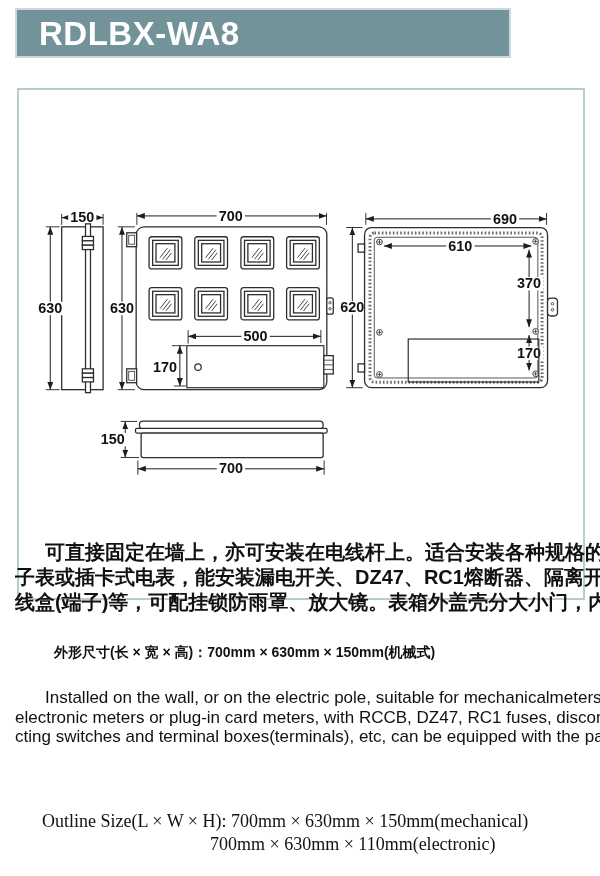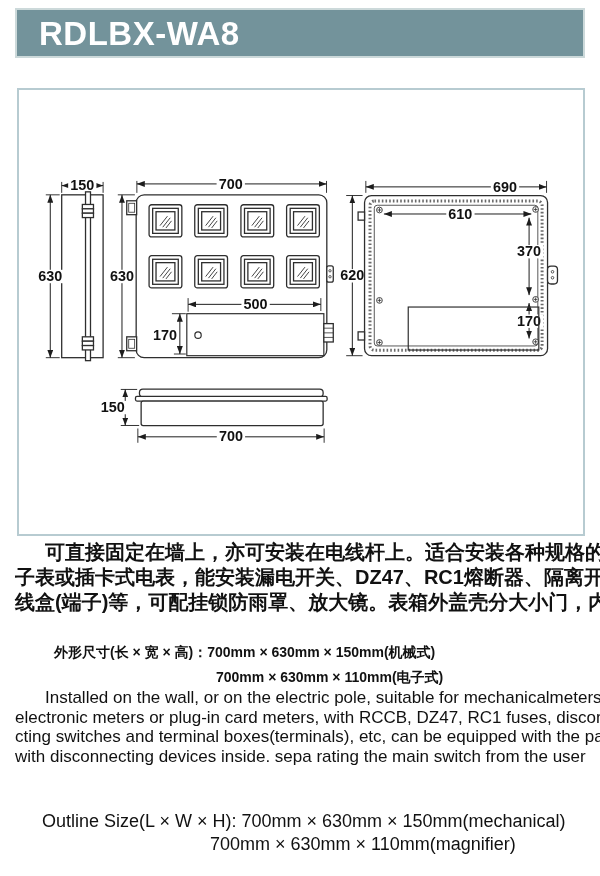--- a/index.html
+++ b/index.html
@@ -1,28 +1,28 @@
 <!DOCTYPE html>
 <html><head>
 <meta charset="utf-8">
 <style>
   html,body{margin:0;padding:0;background:#ffffff;}
   body{width:600px;height:876px;position:relative;overflow:hidden;
        font-family:"Liberation Sans","DejaVu Sans",sans-serif;color:#111;}
   .page{position:absolute;inset:0;background:#fff;}
 
   
-  .banner{position:absolute;left:15px;top:8px;width:570px;height:50px;
+  .banner{position:absolute;left:15px;top:8px;width:496px;height:50px;
           box-sizing:border-box;border:2px solid #ccd9da;background:#73939B;
           display:flex;align-items:center;}
   .banner h1{margin:0;padding-left:22px;font-size:33px;line-height:1;
              font-weight:bold;color:#ffffff;letter-spacing:.5px;}
 
   
-  .panel{position:absolute;left:17px;top:88px;width:568px;height:448px;
+  .panel{position:absolute;left:17px;top:88px;width:568px;height:512px;
          box-sizing:border-box;border:2px solid #b7cbd1;background:#fff;}
   .panel svg{display:block;width:100%;height:100%;}
 
   
   .shape{fill:#fff;stroke:#2e2e2e;stroke-width:1.3;}
   .thin2{fill:none;stroke:#2e2e2e;stroke-width:1.2;}
   .thin{fill:none;stroke:#2e2e2e;stroke-width:.8;}
   .ext{stroke:#1d1d1d;stroke-width:.9;}
   .dim{stroke:#1d1d1d;stroke-width:1;fill:none;
        marker-start:url(#arr);marker-end:url(#arr);}
@@ -37,21 +37,21 @@
   .zh-para{position:absolute;left:15px;top:540px;width:573px;
            font-size:20px;line-height:25px;font-weight:700;}
   .zh-sizes{position:absolute;left:15px;top:640px;width:573px;
             font-size:14px;line-height:25px;font-weight:700;}
   .zh-sizes .l2{margin-left:201px;}
   .zh-sizes .l1{margin-left:39px;}
   .en-para{position:absolute;left:15px;top:688px;width:573px;
            font-size:17px;line-height:19.7px;font-weight:400;}
   .en-para .indent,.zh-para .indent{padding-left:30px;}
   .en-sizes{position:absolute;left:15px;top:810px;width:573px;
-            font-size:18px;line-height:23px;font-weight:400;}
+            font-size:18px;line-height:23px;font-weight:400;font-family:Liberation Serif, serif;}
   .en-sizes .l1{margin-left:27px;}
   .en-sizes .l2{margin-left:195px;}
   .tline{white-space:nowrap;}
 </style>
 </head>
 <body>
 
 <div class="page">
 
   <div class="banner" style="background: rgb(115, 147, 155); border-color: rgb(204, 217, 218);">
@@ -222,28 +222,26 @@
   </div>
 
   <div class="zh-para">
     <div class="tline indent">可直接固定在墙上，亦可安装在电线杆上。适合安装各种规格的机械表、电</div>
     <div class="tline">子表或插卡式电表，能安装漏电开关、DZ47、RC1熔断器、隔离开关以及各种接</div>
     <div class="tline">线盒(端子)等，可配挂锁防雨罩、放大镜。表箱外盖壳分大小门，内有隔离装置，</div>
   </div>
 
   <div class="zh-sizes">
     <div class="tline l1">外形尺寸(长 × 宽 × 高)：700mm × 630mm × 150mm(机械式)</div>
-    <div class="tline l2">700mm × 630mm × 110mm(电子式)</div>
   </div>
 
   <div class="en-para">
     <div class="tline indent">Installed on the wall, or on the electric pole, suitable for mechanicalmeters,</div>
     <div class="tline">electronic meters or plug-in card meters, with RCCB, DZ47, RC1 fuses, disconne</div>
     <div class="tline">cting switches and terminal boxes(terminals), etc, can be equipped with the padlock</div>
-    <div class="tline">with disconnecting devices inside. sepa rating the main switch from the user</div>
   </div>
 
   <div class="en-sizes">
     <div class="tline l1">Outline Size(L × W × H): 700mm × 630mm × 150mm(mechanical)</div>
-    <div class="tline l2">700mm × 630mm × 110mm(magnifier)</div>
+    <div class="tline l2">700mm × 630mm × 110mm(electronic)</div>
   </div>
 
 </div>
 
 </body></html>

